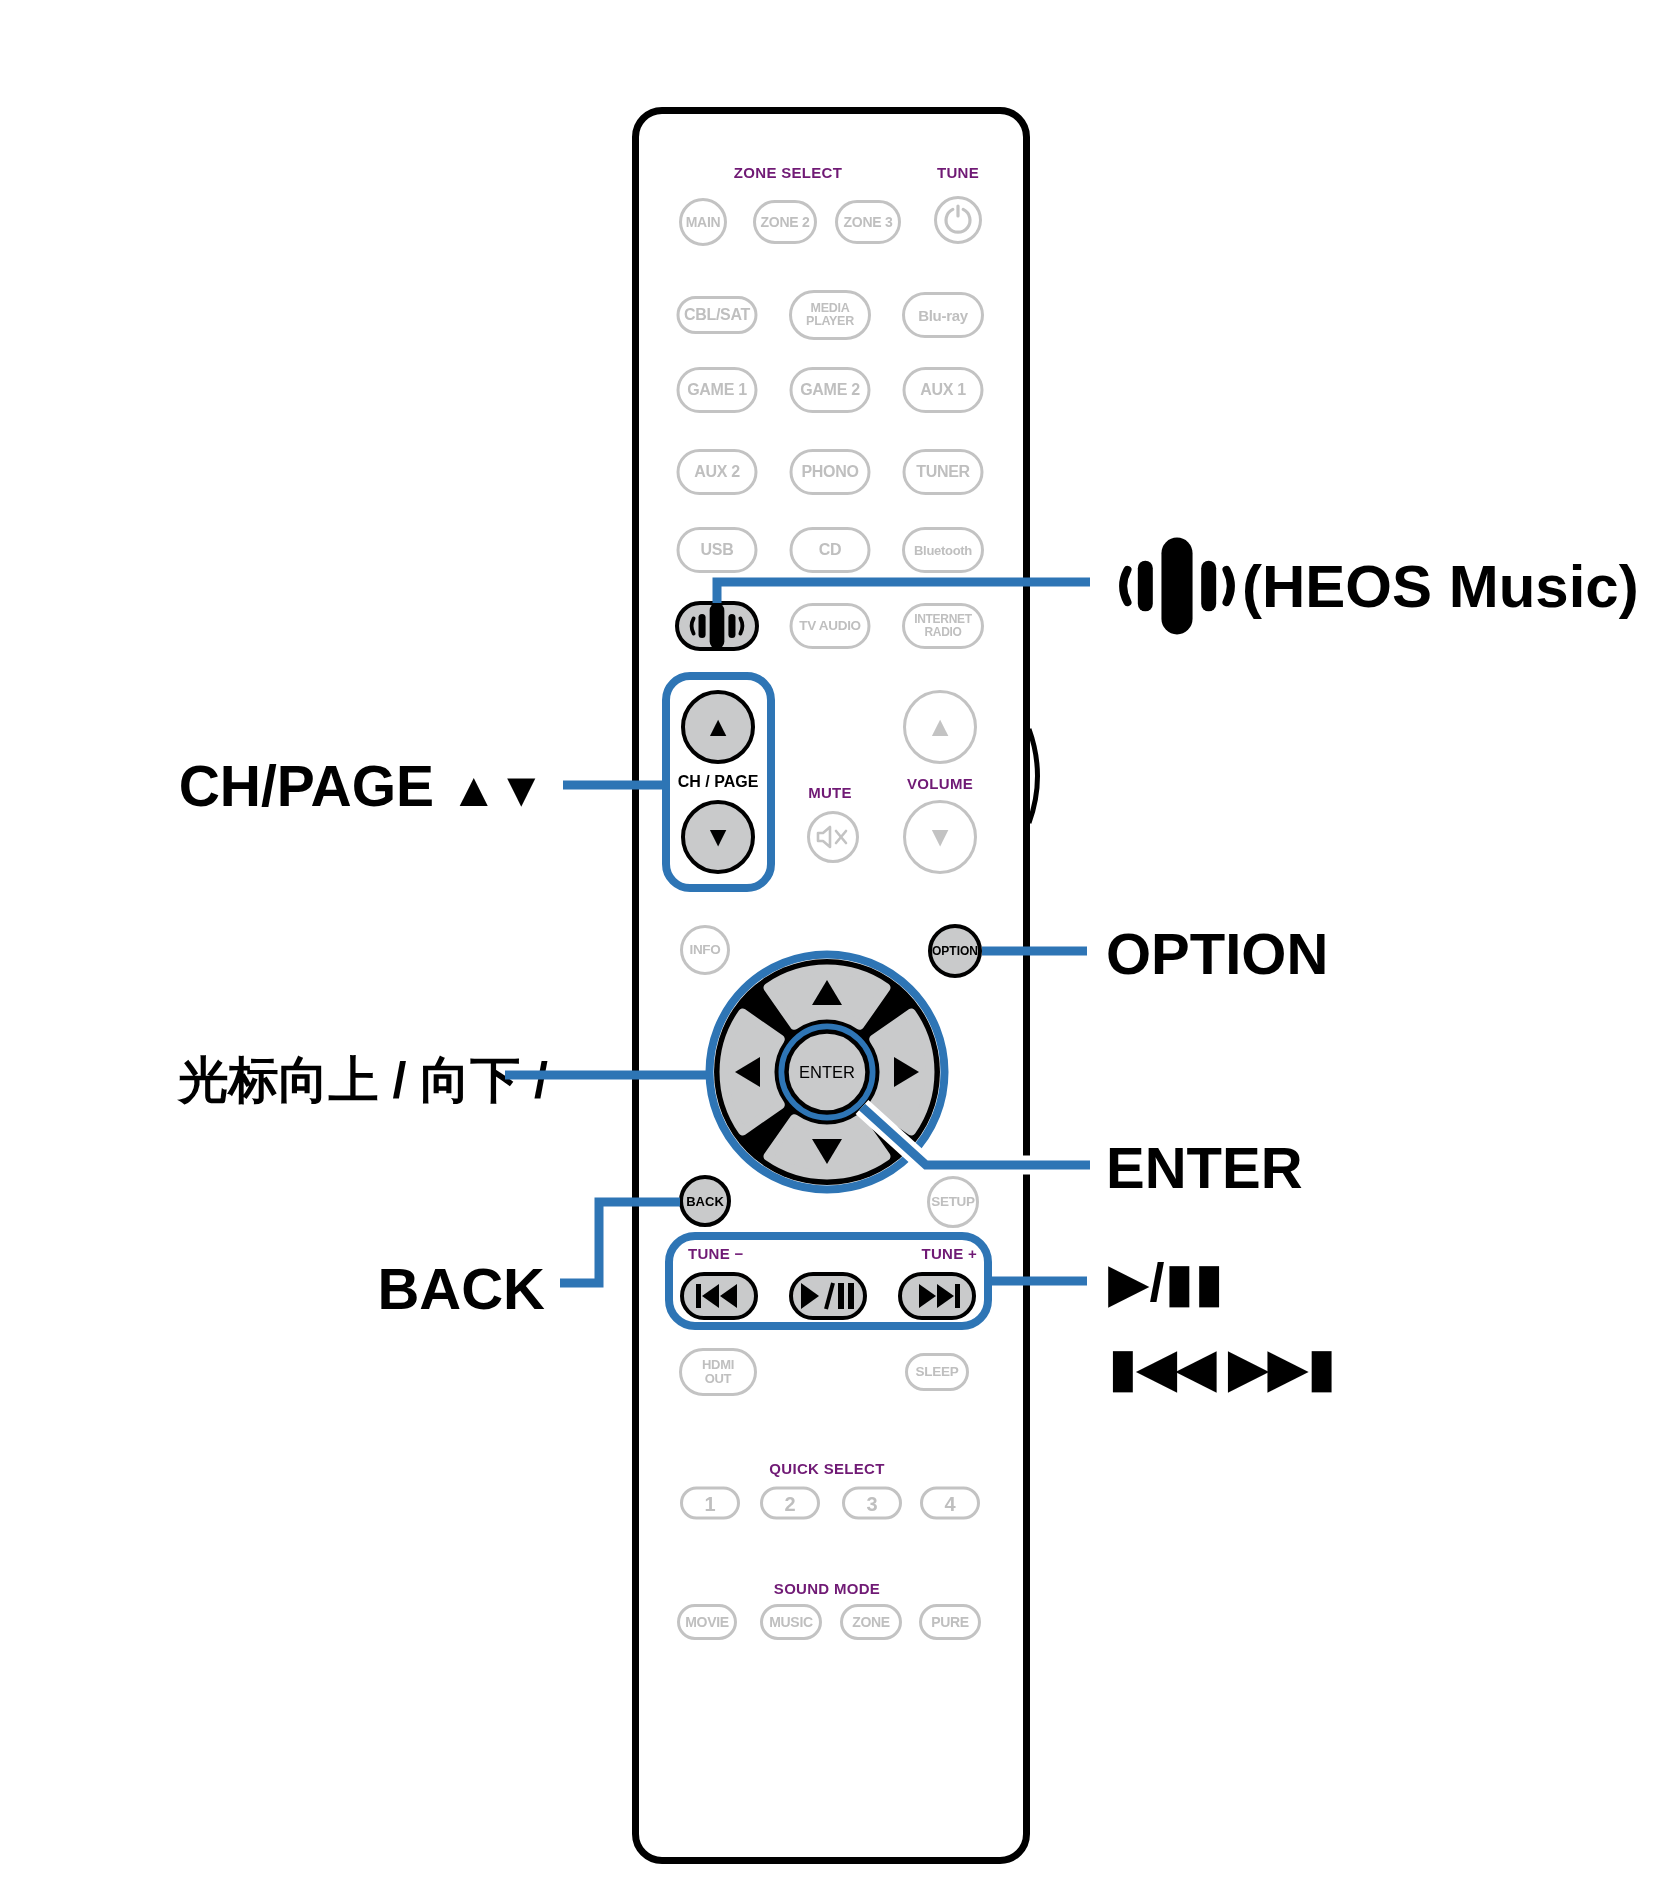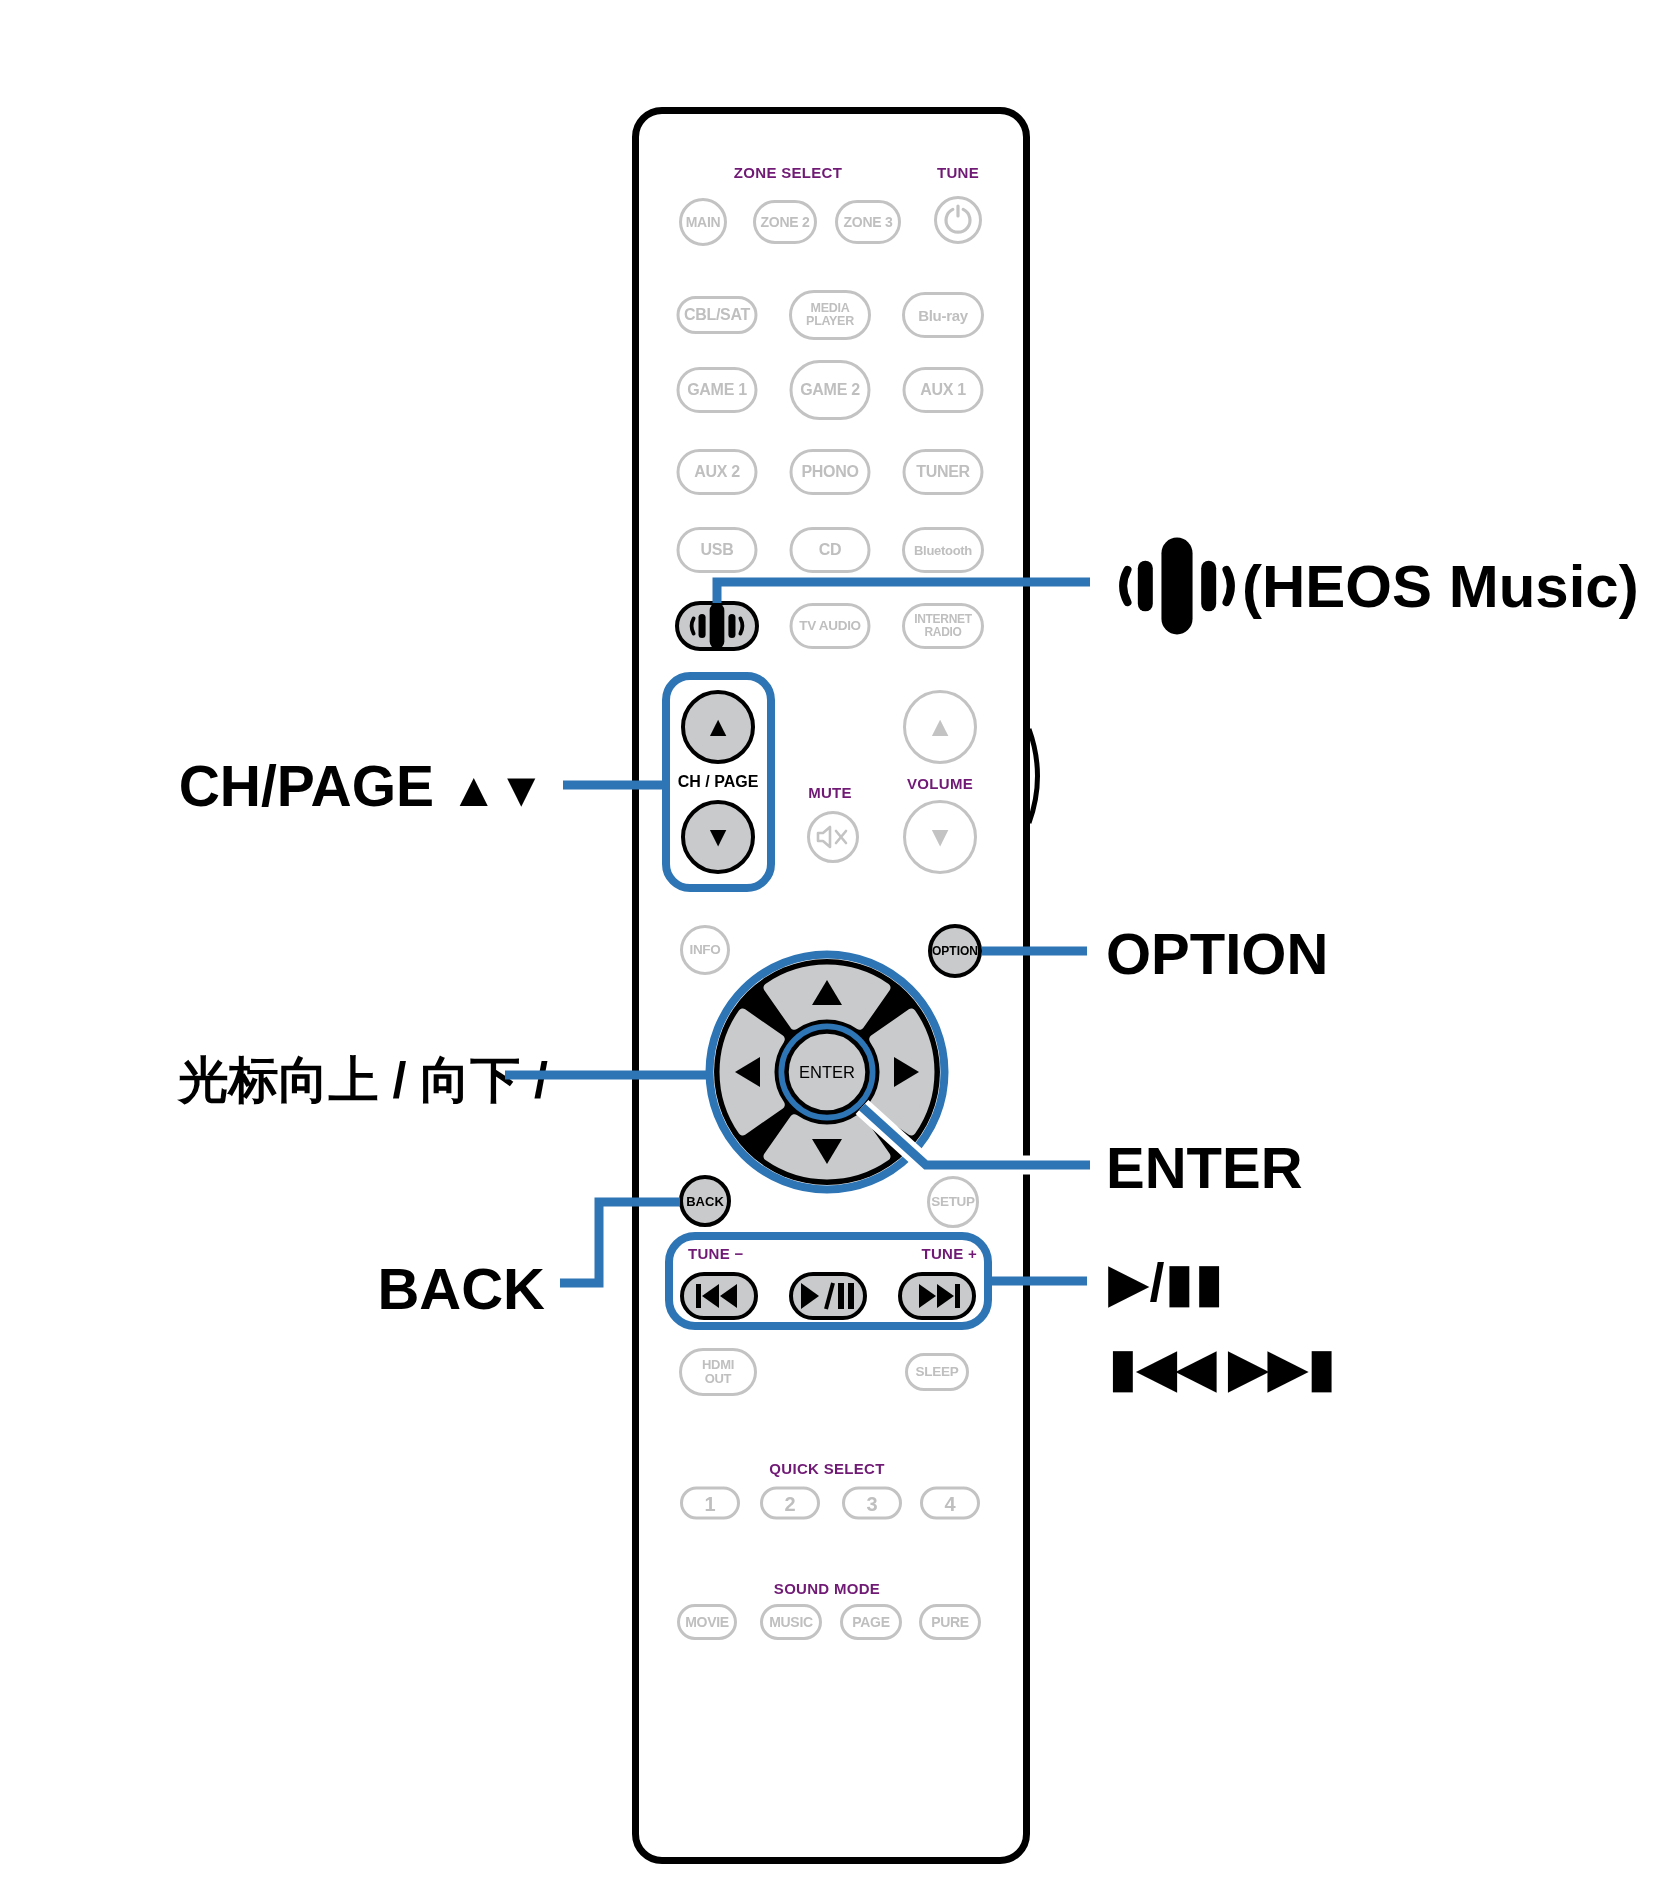--- a/index.html
+++ b/index.html
@@ -46,21 +46,21 @@
   </div>
 
   <div class="c pill z10" style="left:717px;top:315px;width:81px;height:38px;">CBL/SAT</div>
   <div class="c pill two z10" style="left:830px;top:315px;width:82px;height:50px;">
     <span>MEDIA</span>
     <span>PLAYER</span>
   </div>
   <div class="c pill z10" style="left:943px;top:315px;width:82px;height:46px;font-size:15px;">Blu-ray</div>
 
   <div class="c pill z10" style="left:717px;top:390px;width:81px;height:46px;">GAME 1</div>
-  <div class="c pill z10" style="left:830px;top:390px;width:81px;height:60px;">GAME 2</div>
+  <div class="c pill z10" style="left:830px;top:390px;width:81px;height:46px;">GAME 2</div>
   <div class="c pill z10" style="left:943px;top:390px;width:81px;height:46px;">AUX 1</div>
 
   <div class="c pill z10" style="left:717px;top:472px;width:81px;height:46px;">AUX 2</div>
   <div class="c pill z10" style="left:830px;top:472px;width:81px;height:46px;">PHONO</div>
   <div class="c pill z10" style="left:943px;top:472px;width:81px;height:46px;">TUNER</div>
 
   <div class="c pill z10" style="left:717px;top:550px;width:81px;height:46px;">USB</div>
   <div class="c pill z10" style="left:830px;top:550px;width:81px;height:46px;">CD</div>
   <div class="c pill z10" style="left:943px;top:550px;width:82px;height:46px;font-size:13px;">Bluetooth</div>
 
@@ -167,21 +167,21 @@
   <div class="c pill z10" style="left:710px;top:1503px;width:60px;height:33px;font-size:20px;">1</div>
   <div class="c pill z10" style="left:790px;top:1503px;width:60px;height:33px;font-size:20px;">2</div>
   <div class="c pill z10" style="left:872px;top:1503px;width:60px;height:33px;font-size:20px;">3</div>
   <div class="c pill z10" style="left:950px;top:1503px;width:60px;height:33px;font-size:20px;">4</div>
 
   <div class="hline" style="left:678px;top:1586px;width:67px;"></div>
   <div class="c hdr z10" style="left:827px;top:1588px;">SOUND MODE</div>
   <div class="hline" style="left:903px;top:1586px;width:79px;"></div>
   <div class="c pill z10" style="left:707px;top:1622px;width:60px;height:36px;font-size:14px;">MOVIE</div>
   <div class="c pill z10" style="left:791px;top:1622px;width:62px;height:36px;font-size:14px;">MUSIC</div>
-  <div class="c pill z10" style="left:871px;top:1622px;width:62px;height:36px;font-size:14px;">PAGE</div>
+  <div class="c pill z10" style="left:871px;top:1622px;width:62px;height:36px;font-size:14px;">ZONE</div>
   <div class="c pill z10" style="left:950px;top:1622px;width:62px;height:36px;font-size:14px;">PURE</div>
 
   <div class="callout l" style="left:1112px;top:586px;">
     <svg width="130" height="106" viewBox="-56 -46 112 92" style="vertical-align:middle;">
       <rect x="-13.5" y="-42" width="27" height="84" rx="13.5" fill="#000"></rect>
       <rect x="21" y="-22" width="13" height="44" rx="6.5" fill="#000"></rect>
       <rect x="-34" y="-22" width="13" height="44" rx="6.5" fill="#000"></rect>
       <path d="M 43 -14 Q 50.5 0 43 14" fill="none" stroke="#000" stroke-width="7" stroke-linecap="round"></path>
       <path d="M -43 -14 Q -50.5 0 -43 14" fill="none" stroke="#000" stroke-width="7" stroke-linecap="round"></path>
     </svg><span style="font-size:60px;vertical-align:middle;">(HEOS Music)</span>

